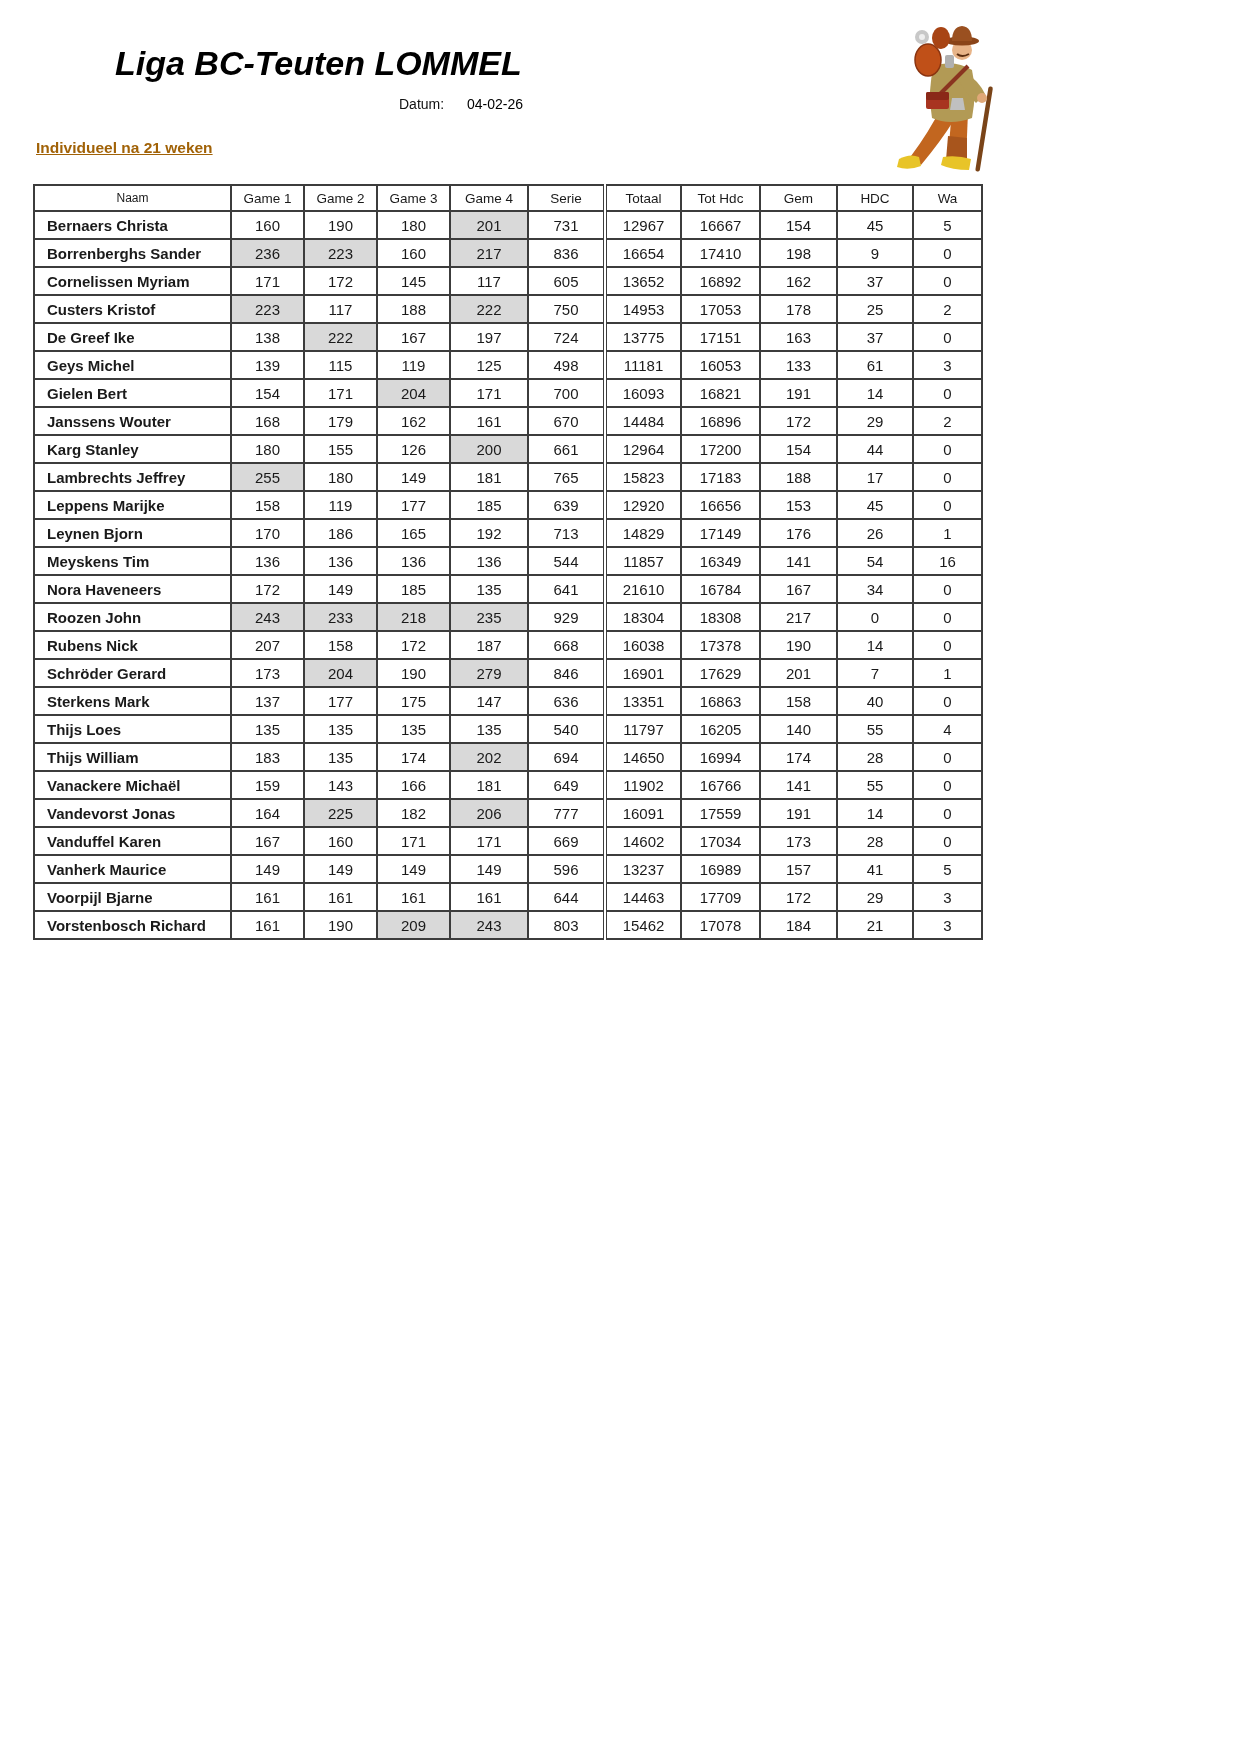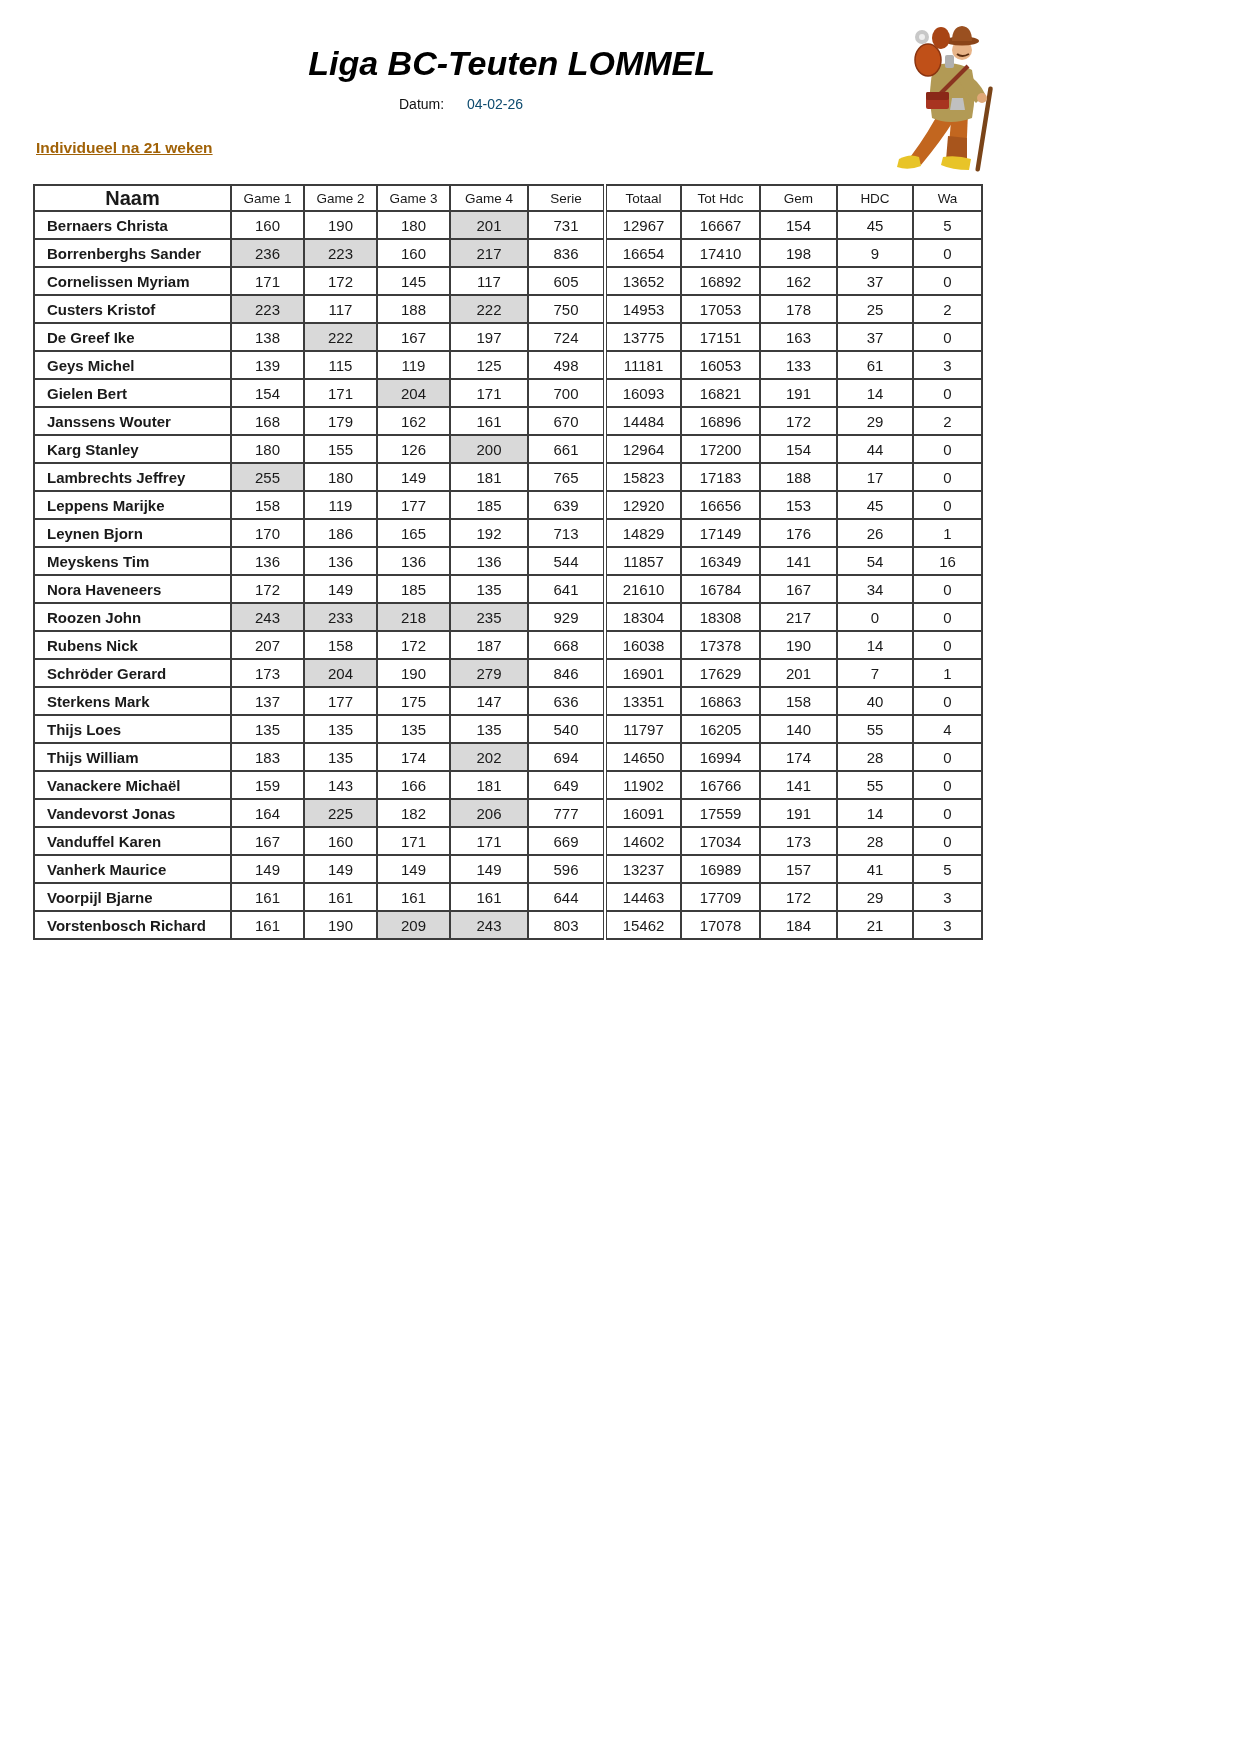--- a/index.html
+++ b/index.html
@@ -6,31 +6,31 @@
   .page{
     position:relative;
     width:1241px;height:1755px;
     background:#ffffff;
     font-family:"Liberation Sans", sans-serif;
     color:#1a1a1a;
     overflow:hidden;
   }
   .title{
     position:absolute;left:115px;top:44px;width:600px;
-    text-align:right;
+    text-align:left;
     font-size:34px;font-weight:bold;font-style:italic;
     letter-spacing:0px;color:#000;
   }
   .datum-label{
     position:absolute;left:399px;top:96px;
     font-size:14px;color:#111;
   }
   .datum-value{
     position:absolute;left:467px;top:96px;
-    font-size:14px;color:#0c4a6e;
+    font-size:14px;color:#000000;
   }
   .subtitle{
     position:absolute;left:36px;top:139px;
     font-size:15.5px;font-weight:bold;
     text-decoration:underline;color:#a16207;
   }
   .mascot{
     position:absolute;left:882px;top:8px;width:140px;height:170px;
   }
   table.results{
@@ -47,22 +47,22 @@
     overflow:hidden;
     white-space:nowrap;
     background:#fff;
   }
   table.results th{
     font-weight:normal;
     font-size:13.5px;
     height:24px;
   }
   table.results th.name-h{
-    font-weight:bold;
-    font-size:20px;
+    font-weight:normal;
+    font-size:12px;
   }
   table.results td.name{
     text-align:left;
     font-weight:bold;
     font-size:15px;
     padding-left:12px;
   }
   table.results .dbl{
     border-left:4px double #3c3c3c;
   }

